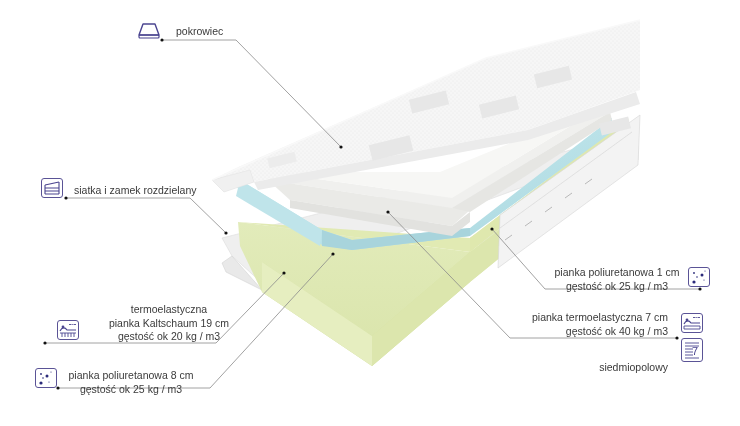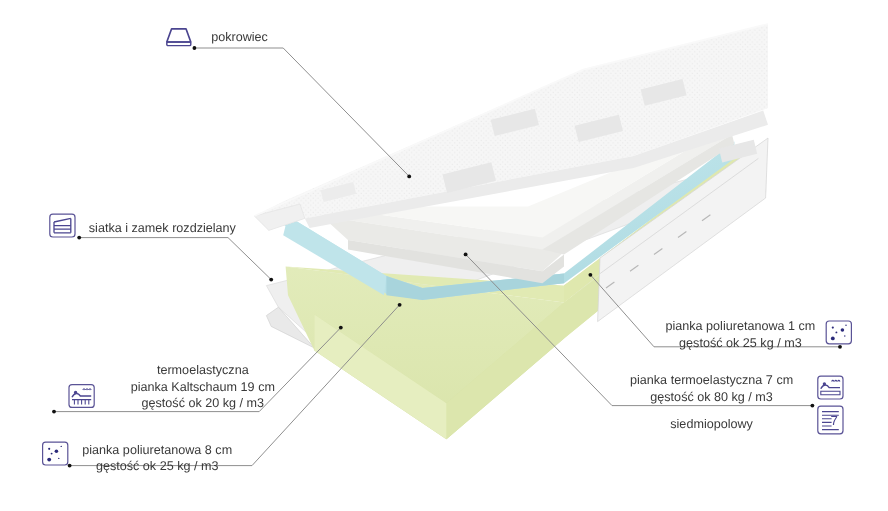--- a/index.html
+++ b/index.html
@@ -168,24 +168,24 @@
     <svg width="20" height="18" viewBox="0 0 20 18">
       <circle cx="5" cy="5" r="0.9" fill="#2b2a7a"></circle>
       <circle cx="13" cy="7" r="1.5" fill="#2b2a7a"></circle>
       <circle cx="16" cy="3" r="0.6" fill="#2b2a7a"></circle>
       <circle cx="8" cy="9" r="0.8" fill="#2b2a7a"></circle>
       <circle cx="5" cy="14" r="1.6" fill="#2b2a7a"></circle>
       <circle cx="15" cy="12" r="0.6" fill="#2b2a7a"></circle>
     </svg>
   </div>
 
-  <div class="label" style="left:518px;top:311px;width:150px;">
+  <div class="label" style="left:518px;top:311px;width:150px;text-align:right;">
     <div>pianka termoelastyczna 7 cm</div>
-    <div>gęstość ok 80 kg / m3</div>
-    <div style="margin-top:10px;">siedmiopolowy</div>
+    <div>gęstość ok 40 kg / m3</div>
+    <div style="margin-top:23px;">siedmiopolowy</div>
   </div>
   <div class="icon" style="left:681px;top:313px;">
     <svg width="20" height="18" viewBox="0 0 20 18">
       <path d="M2 10 C4 6 7 6 9 9 L18 9" fill="none" stroke="#4b4590" stroke-width="1.2"></path>
       <circle cx="5" cy="6" r="1.4" fill="#4b4590"></circle>
       <path d="M11 4 q1 -2 2 0 M13.5 4 q1 -2 2 0 M16 4 q1 -2 2 0" fill="none" stroke="#4b4590" stroke-width="0.9"></path>
       <path d="M2 12 L18 12 L18 15 L2 15 Z" fill="none" stroke="#4b4590" stroke-width="0.9"></path>
     </svg>
   </div>
   <div class="icon" style="left:681px;top:338px;height:24px;">

